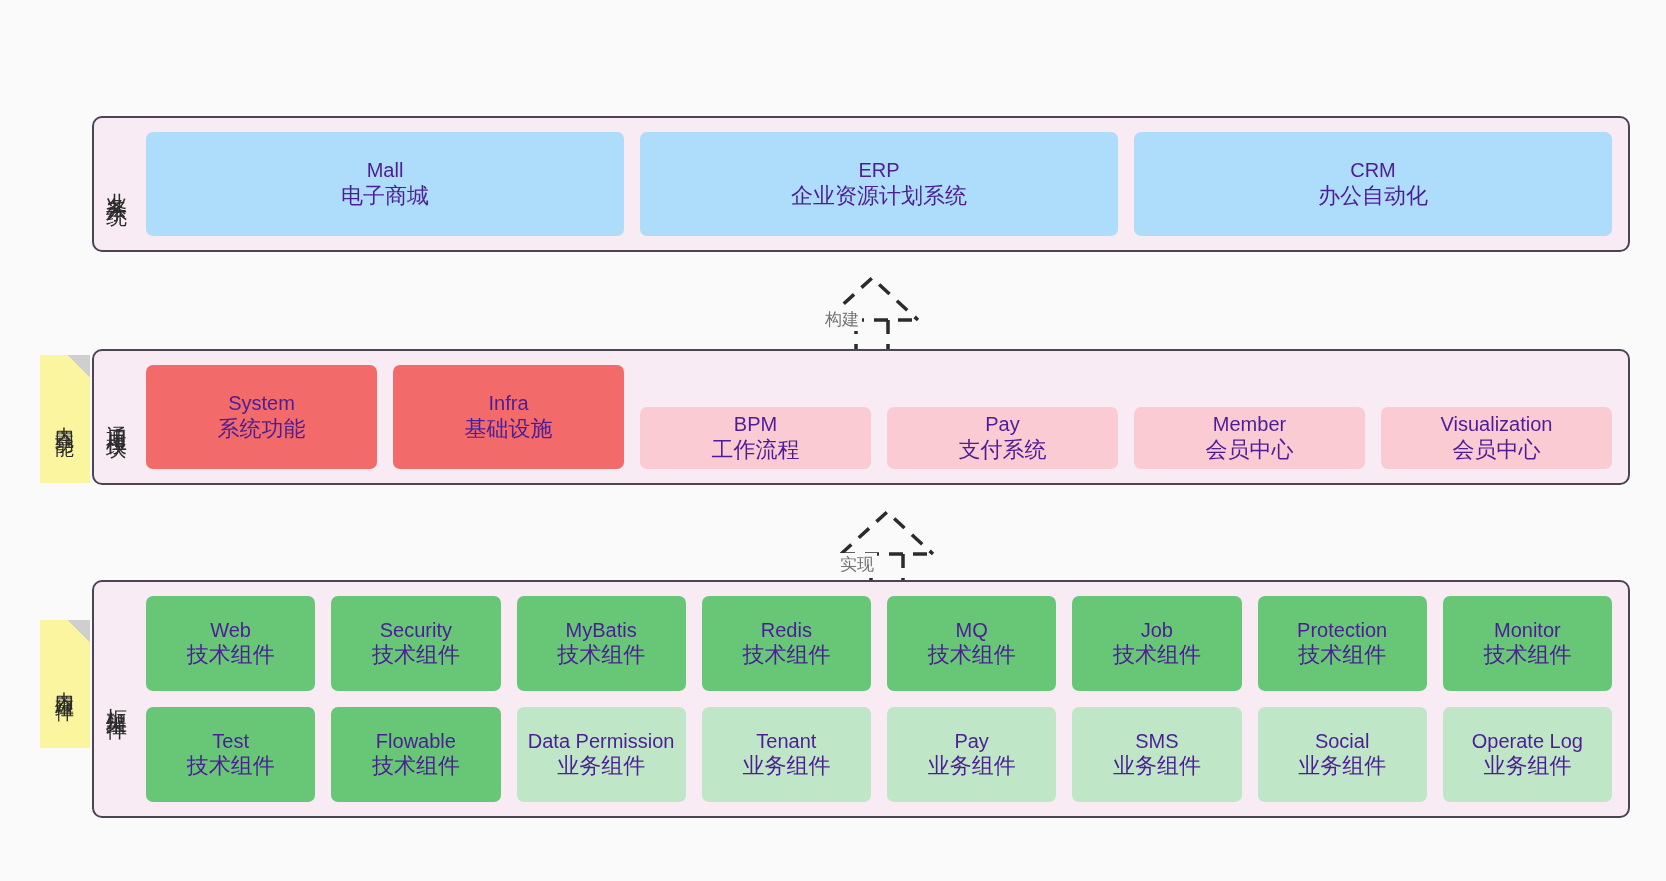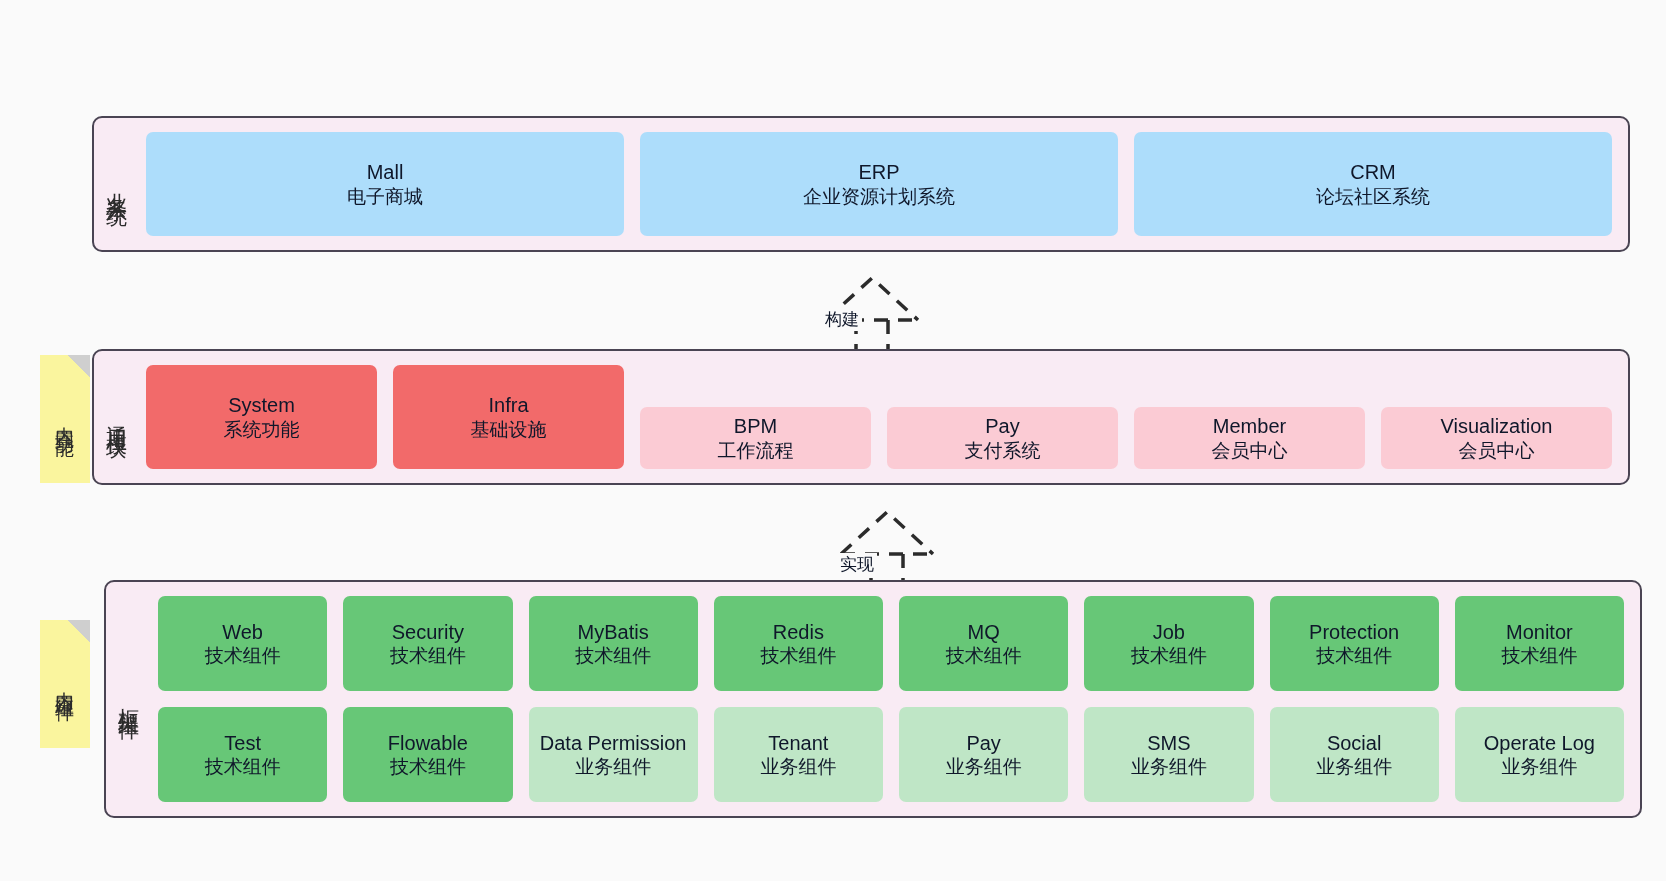--- a/index.html
+++ b/index.html
@@ -50,25 +50,25 @@
   }
   .tile {
     flex: 1 1 0;
     border-radius: 7px;
     display: flex;
     flex-direction: column;
     align-items: center;
     justify-content: center;
     text-align: center;
     line-height: 1.22;
-    color: #0f172a;
+    color: #4c1d95;
     padding: 4px 6px;
   }
   .tile .t-en { font-size: 20px; }
-  .tile .t-cn { font-size: 19px; }
+  .tile .t-cn { font-size: 22px; }
 
   
   .c-blue       { background: #ADDDFB; }
   .c-red        { background: #F26A6A; justify-content: center; }
   .c-pink       { background: #FBCBD4; margin-top: 42px; }
   .c-green      { background: #67C777; }
   .c-lightgreen { background: #BFE6C6; justify-content: center; }
 
   
   .sticky {
@@ -93,21 +93,21 @@
     width: 22px; height: 22px;
     background: linear-gradient(225deg, #CFCFCF 0%, #CFCFCF 50%, transparent 50.5%);
   }
 
   
   .connector { position: absolute; }
   .connector svg { display: block; overflow: visible; }
   .conn-label {
     position: absolute;
     font-size: 17px;
-    color: #0f172a;
+    color: #737373;
     background: #FAFAFA;
     padding: 0 3px;
     white-space: nowrap;
     user-select: none;
   }
 </style>
 </head>
 <body>
 
 <div id="canvas">
@@ -119,21 +119,21 @@
         <div class="tile c-blue">
           <span class="t-en">Mall</span>
           <span class="t-cn">电子商城</span>
         </div>
         <div class="tile c-blue">
           <span class="t-en">ERP</span>
           <span class="t-cn">企业资源计划系统</span>
         </div>
         <div class="tile c-blue">
           <span class="t-en">CRM</span>
-          <span class="t-cn">论坛社区系统</span>
+          <span class="t-cn">办公自动化</span>
         </div>
       </div>
     </div>
   </div>
 
   <div class="connector" style="left:800px; top:266px; width:160px; height:88px;">
     <svg width="160" height="88" viewBox="0 0 160 88">
       <path d="M 26 54 L 72 12 L 118 54" fill="none" stroke="#2B2B2B" stroke-width="3.5" stroke-dasharray="14 10" stroke-linecap="butt"></path>
       <path d="M 26 54 L 118 54" fill="none" stroke="#2B2B2B" stroke-width="3.5" stroke-dasharray="14 10" stroke-linecap="butt"></path>
       <path d="M 56 54 L 56 88" fill="none" stroke="#2B2B2B" stroke-width="3.5" stroke-dasharray="14 10" stroke-linecap="butt"></path>
@@ -185,21 +185,21 @@
       <path d="M 56 54 L 56 88" fill="none" stroke="#2B2B2B" stroke-width="3.5" stroke-dasharray="14 10" stroke-linecap="butt"></path>
       <path d="M 88 54 L 88 88" fill="none" stroke="#2B2B2B" stroke-width="3.5" stroke-dasharray="14 10" stroke-linecap="butt"></path>
       <path d="M 56 86 L 88 86" fill="none" stroke="#2B2B2B" stroke-width="3.5" stroke-dasharray="14 10" stroke-linecap="butt"></path>
     </svg>
     <span class="conn-label" style="left:22px; top:53px;">实现</span>
   </div>
 
   <div class="sticky" style="left:40px; top:620px; width:50px; height:128px;">
     <span>内置组件</span>
   </div>
-  <div class="layer" id="layer-2" style="left:104px; top:580px; width:1538px; height:238px;">
+  <div class="layer" id="layer-2" style="left:92px; top:580px; width:1538px; height:238px;">
     <div class="layer-title">框架组件</div>
     <div class="tiles">
       <div class="tile-row">
         <div class="tile c-green">
           <span class="t-en">Web</span>
           <span class="t-cn">技术组件</span>
         </div>
         <div class="tile c-green">
           <span class="t-en">Security</span>
           <span class="t-cn">技术组件</span>

